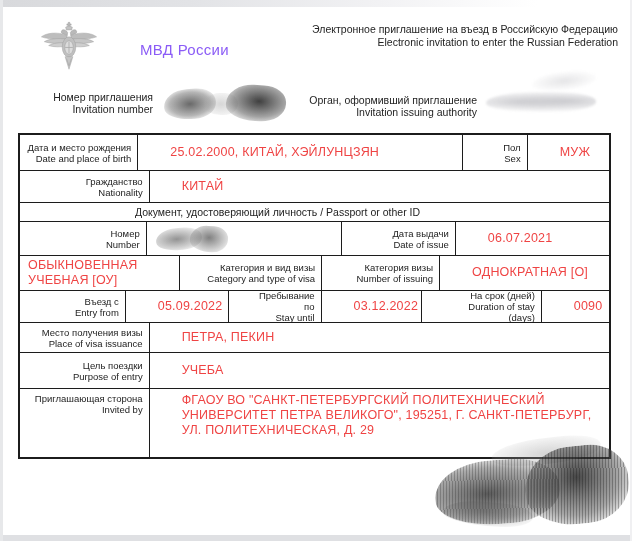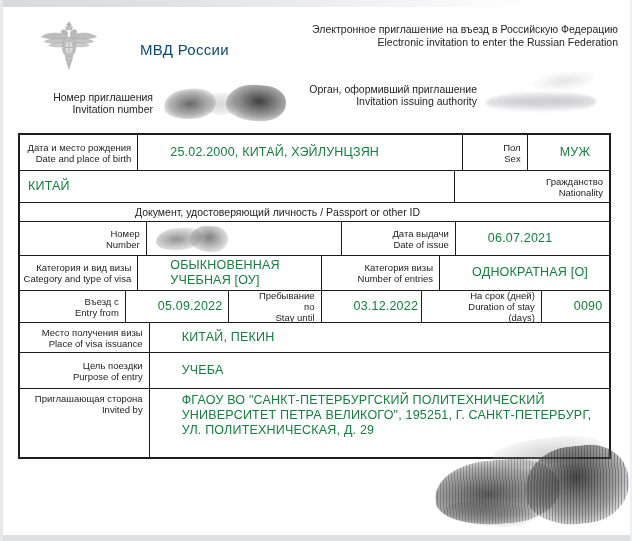--- a/index.html
+++ b/index.html
@@ -12,29 +12,29 @@
   }
   
   .edge-top{position:absolute;left:0;top:0;width:632px;height:7px;
     background:linear-gradient(to right,#d8d9dc 0%,#e2e3e6 30%,#f2f2f4 60%,#ffffff 85%);}
   .edge-bottom{position:absolute;left:0;bottom:0;width:632px;height:6px;background:#dfe0e3;}
   .edge-left{position:absolute;left:0;top:0;width:3px;height:541px;background:#e7e8ea;}
   .edge-right{position:absolute;right:0;top:0;width:2px;height:541px;background:#f0f0f2;}
 
   
   .emblem{position:absolute;left:40px;top:20px;width:58px;height:54px;}
-  .agency{position:absolute;left:140px;top:41px;font-size:15px;color:#0c4a6e;letter-spacing:.3px;}
+  .agency{position:absolute;left:140px;top:41px;font-size:15px;color:#8b5cf6;letter-spacing:.3px;}
   .title{position:absolute;right:14px;top:23px;width:340px;text-align:right;
     font-size:10.5px;line-height:13px;color:#242424;}
   .title span{display:block;}
 
   .metalbl{position:absolute;text-align:right;font-size:10.5px;line-height:12px;color:#242424;}
   .metalbl span{display:block;}
   .inv-num-label{right:479px;top:91px;width:160px;}
-  .auth-label{right:155px;top:83px;width:200px;}
+  .auth-label{right:155px;top:94px;width:200px;}
 
   
   .scribble{position:absolute;pointer-events:none;}
   .scr-inner{position:absolute;inset:0;border-radius:45% 38% 42% 50%/55% 45% 50% 42%;}
   .hatch{background-image:repeating-linear-gradient(92deg,rgba(30,30,30,.30) 0 1px,rgba(0,0,0,0) 1px 3px);}
 
   .red-invnum{left:164px;top:85px;width:122px;height:38px;filter:blur(.4px);}
   .red-invnum .a{left:0;top:4px;width:52px;height:30px;transform:rotate(-4deg);
     background:radial-gradient(ellipse at 50% 50%,rgba(55,55,55,.75) 0%,rgba(90,90,90,.45) 55%,rgba(140,140,140,.12) 80%,transparent 95%);}
   .red-invnum .b{left:40px;top:8px;width:34px;height:22px;
@@ -71,21 +71,21 @@
   .doc-table{position:absolute;left:18px;top:133px;width:593px;border:2px solid var(--bc);
     box-sizing:border-box;background:#fff;}
   .row{display:flex;border-bottom:1px solid var(--bc);box-sizing:border-box;gap:24px;}
   .row:last-child{border-bottom:none;}
   .cell{box-sizing:border-box;border-right:1px solid var(--bc);display:flex;
     flex-direction:column;justify-content:center;overflow:hidden;}
   .cell:last-child{border-right:none;}
   .lbl{align-items:flex-end;text-align:right;padding:1px 6px 1px 2px;
     font-size:9.5px;line-height:11px;color:#232323;}
   .lbl span{display:block;}
-  .val{padding:1px 6px 2px 8px;font-size:12.5px;line-height:15px;color:#15803d;letter-spacing:.2px;}
+  .val{padding:1px 6px 2px 8px;font-size:12.5px;line-height:15px;color:#ef4444;letter-spacing:.2px;}
   .section{flex-direction:row;align-items:center;padding-left:8px;font-size:10.5px;color:#232323;}
   .vtop{justify-content:flex-start;padding-top:4px;}
 </style>
 </head>
 <body>
 
 <div class="page">
   <div class="edge-top"></div>
   <div class="edge-bottom"></div>
   <div class="edge-left"></div>
@@ -146,53 +146,53 @@
       </div>
       <div class="cell val" style="width:345px;">25.02.2000, КИТАЙ, ХЭЙЛУНЦЗЯН</div>
       <div class="cell lbl" style="width:45px;">
         <span>Пол</span>
         <span>Sex</span>
       </div>
       <div class="cell val" style="width:64px;">МУЖ</div>
     </div>
 
     <div class="row" style="height:32px;">
-      <div class="cell val" style="width:454px;">КИТАЙ</div>
       <div class="cell lbl" style="width:135px;">
         <span>Гражданство</span>
         <span>Nationality</span>
       </div>
+      <div class="cell val" style="width:454px;">КИТАЙ</div>
     </div>
 
     <div class="row" style="height:19px;">
       <div class="cell section" style="width:507px;">Документ, удостоверяющий личность / Passport or other ID</div>
     </div>
 
     <div class="row" style="height:34px;">
       <div class="cell lbl" style="width:148px;">
         <span>Номер</span>
         <span>Number</span>
       </div>
       <div class="cell val" style="width:200px;"></div>
       <div class="cell lbl" style="width:104px;">
         <span>Дата выдачи</span>
         <span>Date of issue</span>
       </div>
       <div class="cell val" style="width:150px;">06.07.2021</div>
     </div>
 
     <div class="row" style="height:35px;">
+      <div class="cell val" style="width:182px;">ОБЫКНОВЕННАЯ УЧЕБНАЯ [ОУ]</div>
       <div class="cell lbl" style="width:135px;">
         <span>Категория и вид визы</span>
         <span>Category and type of visa</span>
       </div>
-      <div class="cell val" style="width:182px;">ОБЫКНОВЕННАЯ УЧЕБНАЯ [ОУ]</div>
       <div class="cell lbl" style="width:107px;">
         <span>Категория визы</span>
-        <span>Number of entries</span>
+        <span>Number of issuing</span>
       </div>
       <div class="cell val" style="width:165px;">ОДНОКРАТНАЯ [О]</div>
     </div>
 
     <div class="row" style="height:32px;">
       <div class="cell lbl" style="width:135px;">
         <span>Въезд с</span>
         <span>Entry from</span>
       </div>
       <div class="cell val" style="width:99px;">05.09.2022</div>
@@ -206,21 +206,21 @@
         <span>Duration of stay (days)</span>
       </div>
       <div class="cell val" style="width:52px;">0090</div>
     </div>
 
     <div class="row" style="height:30px;">
       <div class="cell lbl" style="width:135px;">
         <span>Место получения визы</span>
         <span>Place of visa issuance</span>
       </div>
-      <div class="cell val" style="width:454px;">КИТАЙ, ПЕКИН</div>
+      <div class="cell val" style="width:454px;">ПЕТРА, ПЕКИН</div>
     </div>
 
     <div class="row" style="height:36px;">
       <div class="cell lbl" style="width:135px;">
         <span>Цель поездки</span>
         <span>Purpose of entry</span>
       </div>
       <div class="cell val" style="width:454px;">УЧЕБА</div>
     </div>
 

